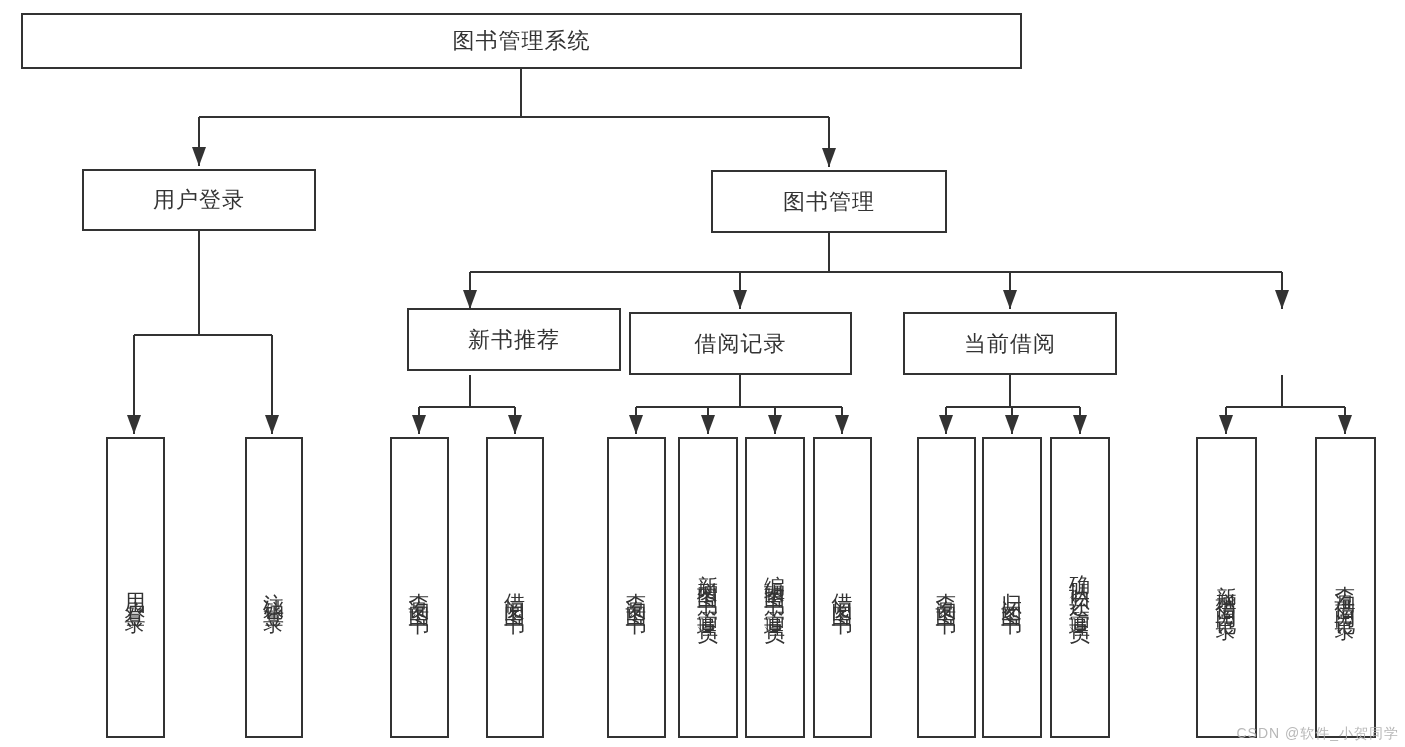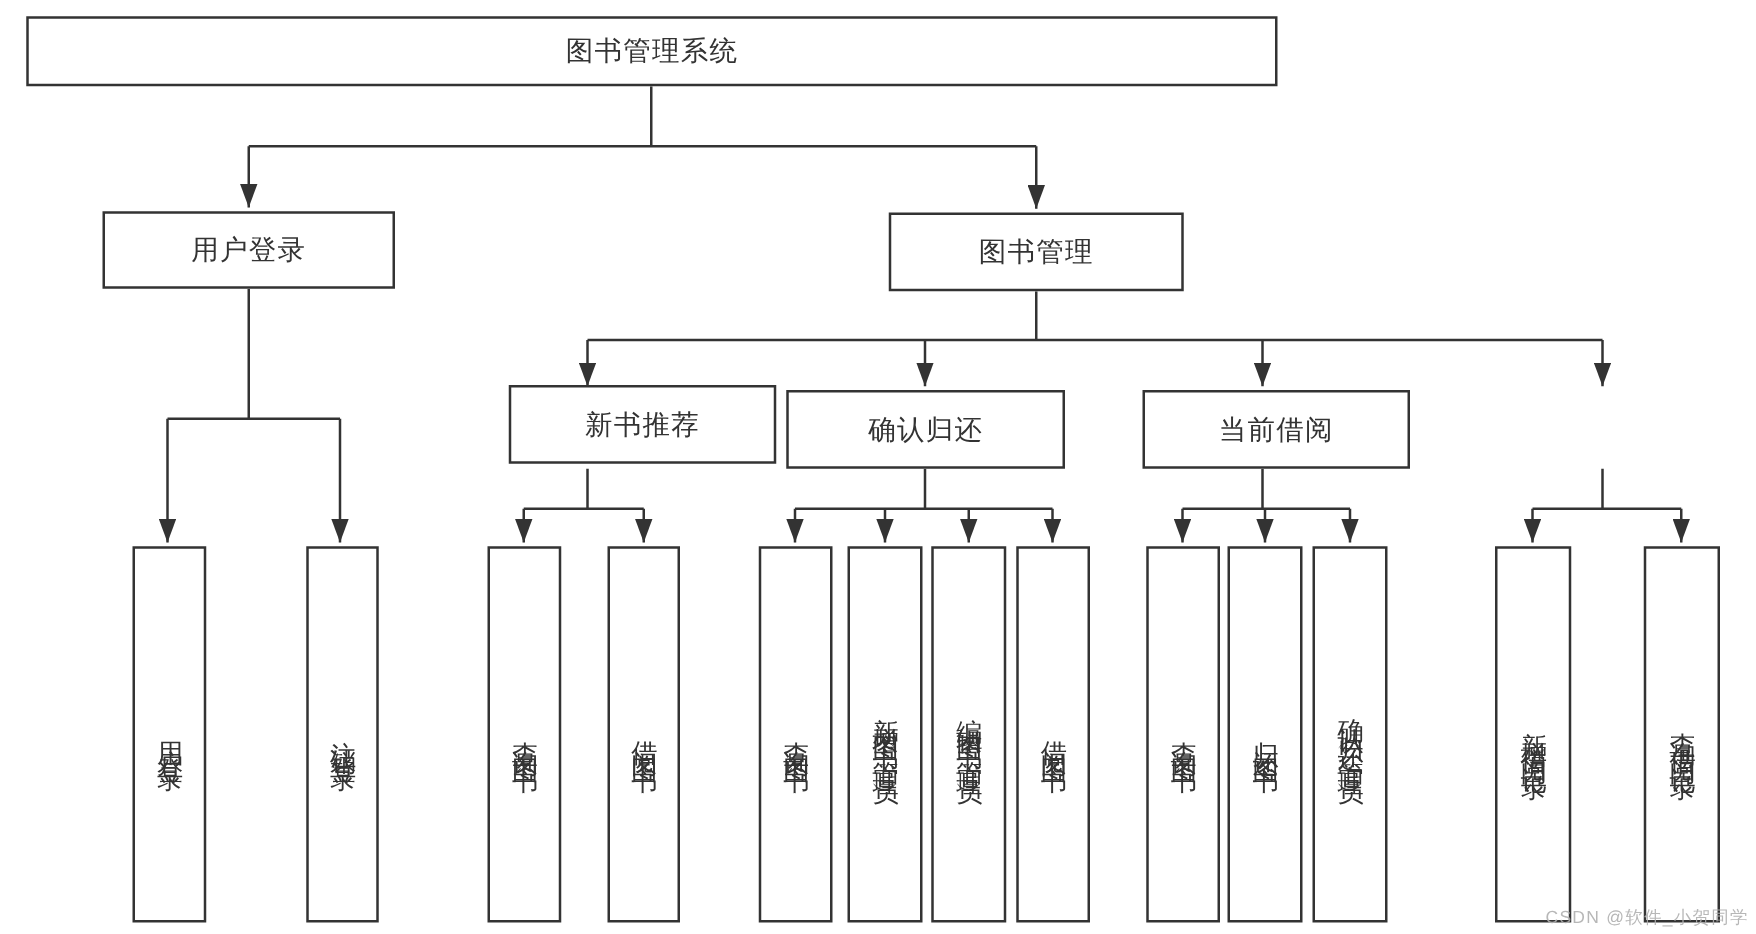--- a/index.html
+++ b/index.html
@@ -40,21 +40,21 @@
     line-height:1;
     padding-top:4px;
     text-align:center;
   }
   
   .n-root   {left:21px;  top:13px;  width:1001px; height:56px;}
   .n-user   {left:82px;  top:169px; width:234px;  height:62px;}
   .n-book   {left:711px; top:170px; width:236px;  height:63px;}
   .n-newbook{left:363px; top:308px; width:214px;  height:63px;margin-left:44px;}
   .n-borrow {left:629px; top:312px; width:223px;  height:63px;}
-  .n-current{left:903px; top:312px; width:214px;  height:63px;margin-left:11px;}
+  .n-current{left:903px; top:312px; width:214px;  height:63px;}
   .n-records{left:1173px;top:312px; width:219px;  height:63px;}
   .lf{top:437px;height:301px;}
   .lf-user1{left:106px;width:59px;} .lf-user2{left:245px;width:58px;}
   .lf-nb1{left:390px;width:59px;}  .lf-nb2{left:486px;width:58px;}
   .lf-bw1{left:607px;width:59px;}  .lf-bw2{left:678px;width:60px;}
   .lf-bw3{left:745px;width:60px;}  .lf-bw4{left:813px;width:59px;}
   .lf-cu1{left:917px;width:59px;}  .lf-cu2{left:982px;width:60px;}
   .lf-cu3{left:1050px;width:60px;}
   .lf-rc1{left:1196px;width:61px;} .lf-rc2{left:1315px;width:61px;}
   .watermark{
@@ -111,21 +111,21 @@
       <path d="M1345,407 V434" marker-end="url(#arw)"></path>
     </g>
   </svg>
 
   <div class="node n-root">图书管理系统</div>
 
   <div class="node n-user">用户登录</div>
   <div class="node n-book">图书管理</div>
 
   <div class="node n-newbook">新书推荐</div>
-  <div class="node n-borrow">确认归还</div>
+  <div class="node n-borrow">借阅记录</div>
   <div class="node n-current">当前借阅</div>
 
   <div class="node leaf lf lf-user1">用户登录</div>
   <div class="node leaf lf lf-user2">注销登录</div>
 
   <div class="node leaf lf lf-nb1">查询图书</div>
   <div class="node leaf lf lf-nb2">借阅图书</div>
 
   <div class="node leaf lf lf-bw1">查询图书</div>
   <div class="node leaf lf lf-bw2">新增图书（管理员）</div>

